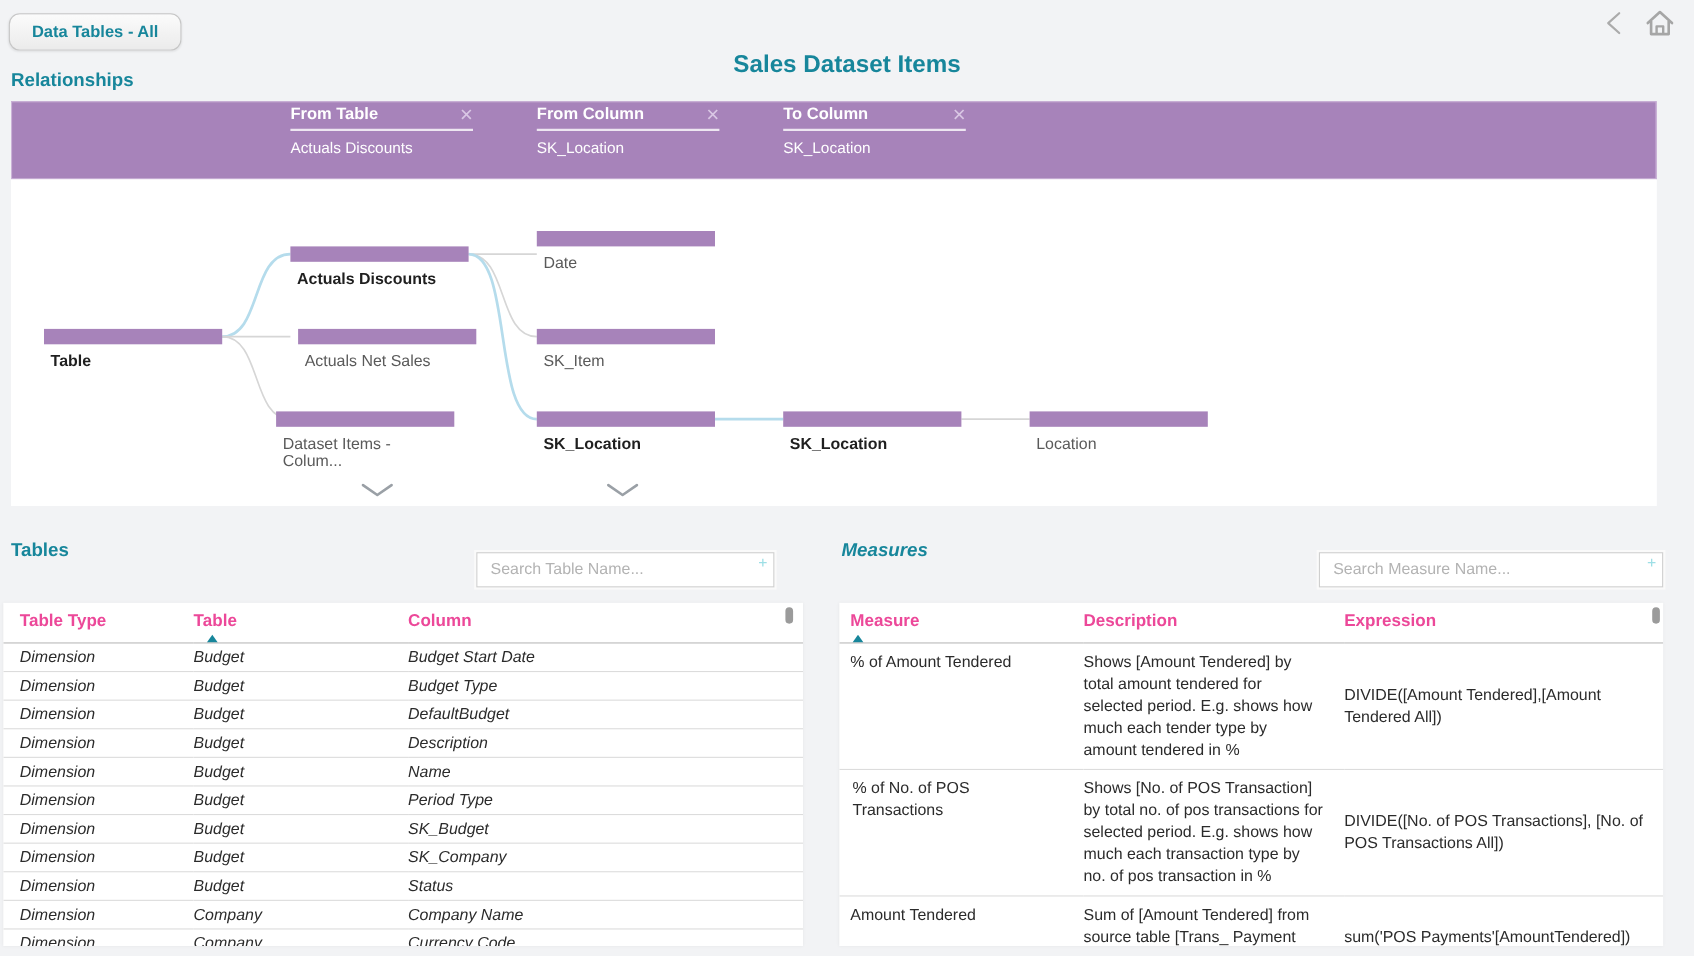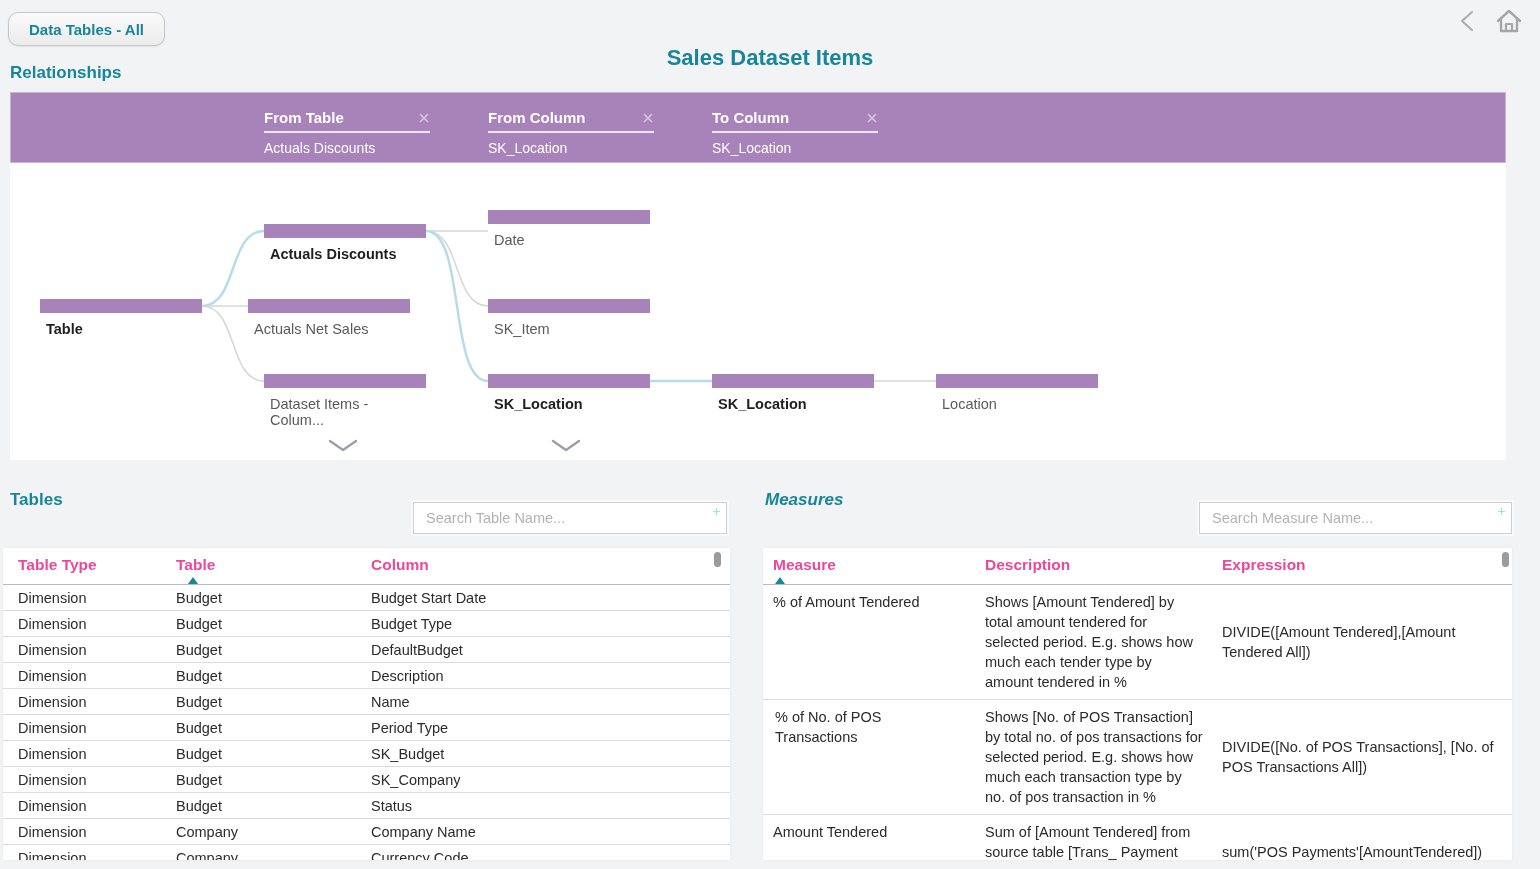--- a/index.html
+++ b/index.html
@@ -29,21 +29,21 @@
   .section-h { font-size:17px; font-weight:bold; color:#17869b; }
   #relationships-heading { position:absolute; left:10px; top:63px; }
   .rel-panel {
     position:absolute; left:10px; top:92px; width:1496px; height:368px;
     background:#ffffff;
   }
   .rel-filterbar {
     position:relative; width:100%; height:71px; background:#a783ba;
     border:1px solid #cbb3d8;
   }
-  .rel-field { position:absolute; top:16px; width:166px; }
+  .rel-field { position:absolute; top:2px; width:166px; }
   .rel-field .fl-row {
     display:flex; justify-content:space-between; align-items:center;
     padding-bottom:5px; border-bottom:2px solid rgba(255,255,255,.8);
   }
   .rel-field .fl-label { color:#ffffff; font-weight:bold; font-size:15px; }
   .rel-field .fl-x { cursor:pointer; line-height:0; }
   .rel-field .fl-value { margin-top:7px; color:#ffffff; font-size:14px; min-height:16px; }
   .diagram { position:relative; width:100%; height:297px; background:#ffffff; }
   .diagram svg.links { position:absolute; left:0; top:0; }
   .node { position:absolute; width:162px; }
@@ -58,40 +58,40 @@
     position:absolute; top:502px; height:32px; background:#ffffff;
     border:1px solid #cfcfcf; box-shadow:0 0 0 2px #fafafa;
   }
   .searchbox input {
     width:100%; height:100%; border:none; outline:none;
     padding:0 12px; font-size:14.5px; color:#444;
     font-family:"Liberation Sans", sans-serif; background:transparent;
   }
   .searchbox input::placeholder { color:#b3b3b3; }
   .searchbox .adorn { position:absolute; right:5px; top:4px; line-height:0; }
-  #tables-search   { left:413px; width:314px; }
+  #tables-search   { left:433px; width:271px; }
   #measures-search { left:1199px; width:313px; }
   .data-panel {
     position:absolute; top:548px; background:#ffffff; overflow:hidden;
     box-shadow:0 0 3px rgba(0,0,0,.06);
   }
   #tables-panel   { left:3px;   width:727px; height:312px; }
   #measures-panel { left:763px; width:749px; height:312px; }
   table.grid { border-collapse:collapse; table-layout:fixed; width:100%; }
   table.grid th {
     text-align:left; color:#ec4899; font-size:15.5px; font-weight:600;
     padding-top:8px; height:36px; vertical-align:top;
   }
   table.grid thead tr { border-bottom:1px solid #b9b9b9; }
   .sort-asc {
     width:0; height:0; margin-top:3px; margin-left:12px;
     border-left:5px solid transparent; border-right:5px solid transparent;
     border-bottom:7px solid #17869b;
   }
-  #tables-panel td { font-size:14.5px; color:#2b2b2b; height:26px; }
+  #tables-panel td { font-size:14.5px; color:#2b2b2b; height:26px;font-style:italic; }
   #tables-panel tbody tr { border-bottom:1px solid #dcdcdc; }
   #measures-panel td {
     font-size:14.5px; color:#2b2b2b; line-height:20px;
     padding:7px 18px 7px 0; vertical-align:top;
   }
   #measures-panel td.expr { vertical-align:middle; }
   #measures-panel tbody tr { border-bottom:1px solid #dcdcdc; }
   .scroll-pill {
     position:absolute; top:4px; width:7px; height:15px;
     border-radius:4px; background:#9b9b9b;
@@ -175,25 +175,25 @@
 
     <div class="node hl" style="left:30px; top:136px">
       <div class="bar"></div>
       <div class="nlabel">Table</div>
     </div>
 
     <div class="node hl" style="left:254px; top:61px">
       <div class="bar"></div>
       <div class="nlabel">Actuals Discounts</div>
     </div>
-    <div class="node" style="left:238px; top:136px">
+    <div class="node" style="left:261px; top:136px">
       <div class="bar"></div>
       <div class="nlabel">Actuals Net Sales</div>
     </div>
-    <div class="node" style="left:254px; top:211px">
+    <div class="node" style="left:241px; top:211px">
       <div class="bar"></div>
       <div class="nlabel">Dataset Items - Colum...</div>
     </div>
 
     <div class="node" style="left:478px; top:47px">
       <div class="bar"></div>
       <div class="nlabel">Date</div>
     </div>
     <div class="node" style="left:478px; top:136px">
       <div class="bar"></div>

